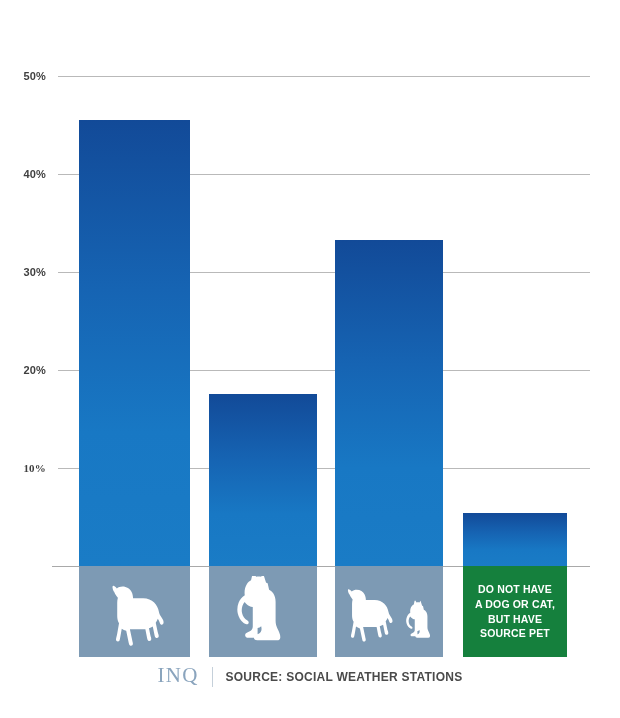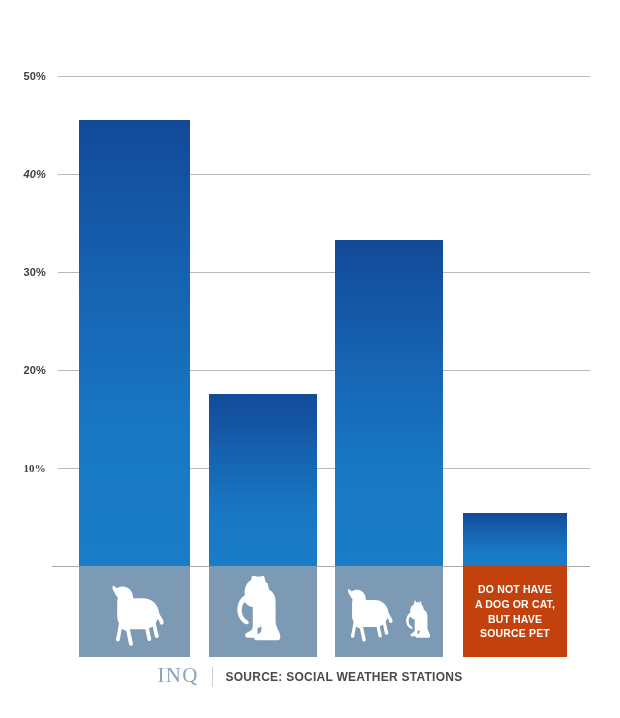--- a/index.html
+++ b/index.html
@@ -69,21 +69,21 @@
   .catpanel {
     position: absolute;
     background: #7d9ab4;
     display: flex;
     flex-direction: column;
     align-items: center;
     justify-content: center;
     overflow: hidden;
   }
   .catpanel.withtext {
-    background: #c2410c;
+    background: #15803d;
   }
   .cat-label {
     color: #ffffff;
     font-size: 10.5px;
     font-weight: 700;
     line-height: 1.42;
     text-align: center;
     letter-spacing: 0.15px;
     padding: 0 4px;
   }
@@ -136,21 +136,21 @@
 <body>
 
 <div id="chart-root">
 
   <div class="plot">
 
     <div class="gridline" style="top:60px;"></div>
     <div class="ytick" style="top:55px;">50%</div>
 
     <div class="gridline" style="top:158px;"></div>
-    <div class="ytick" style="top:153px;font-style:italic;">40%</div>
+    <div class="ytick" style="top:153px;">40%</div>
 
     <div class="gridline" style="top:256px;"></div>
     <div class="ytick" style="top:251px;">30%</div>
 
     <div class="gridline" style="top:354px;"></div>
     <div class="ytick" style="top:349px;">20%</div>
 
     <div class="gridline" style="top:452px;"></div>
     <div class="ytick" style="top:447px;font-family:Liberation Serif, serif;">10%</div>
 

